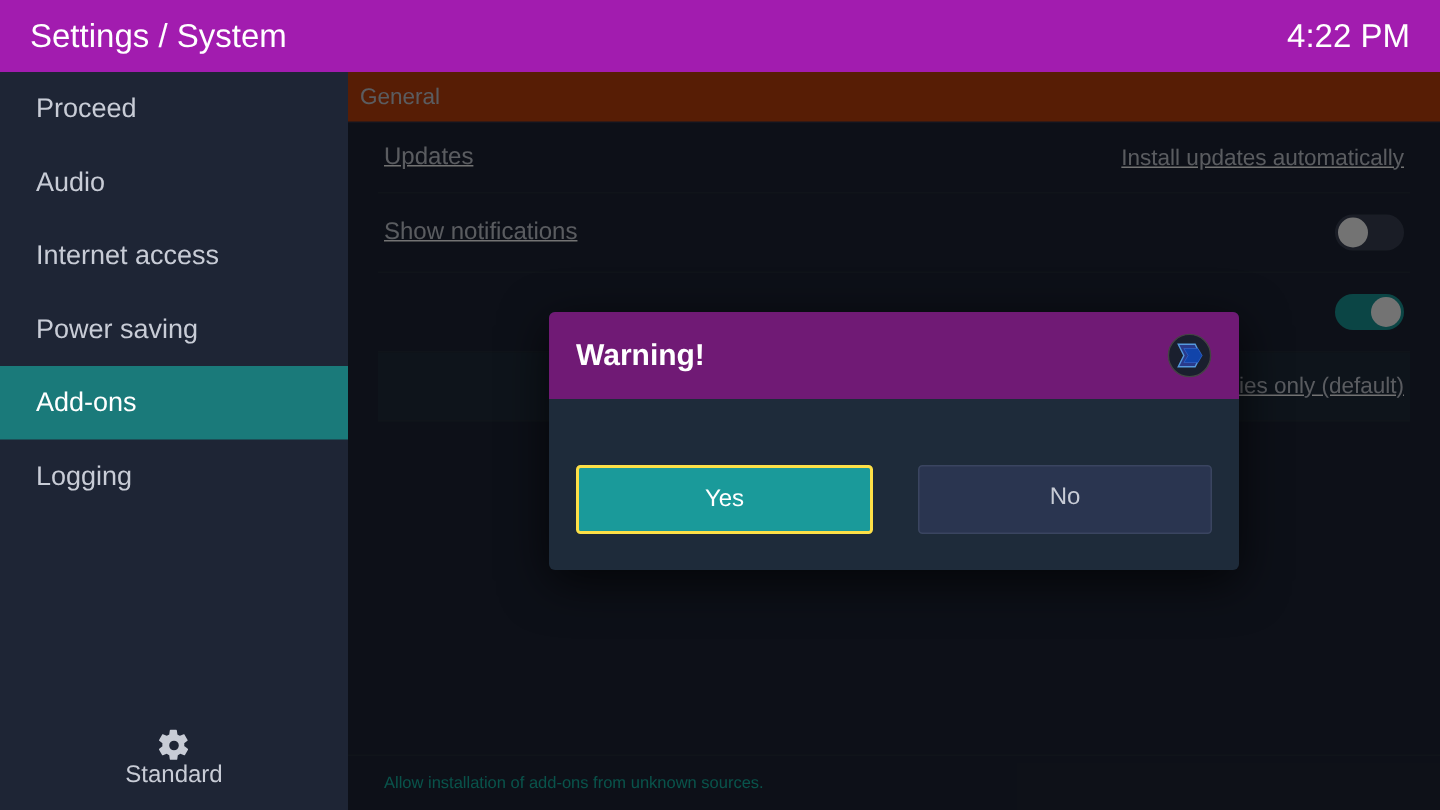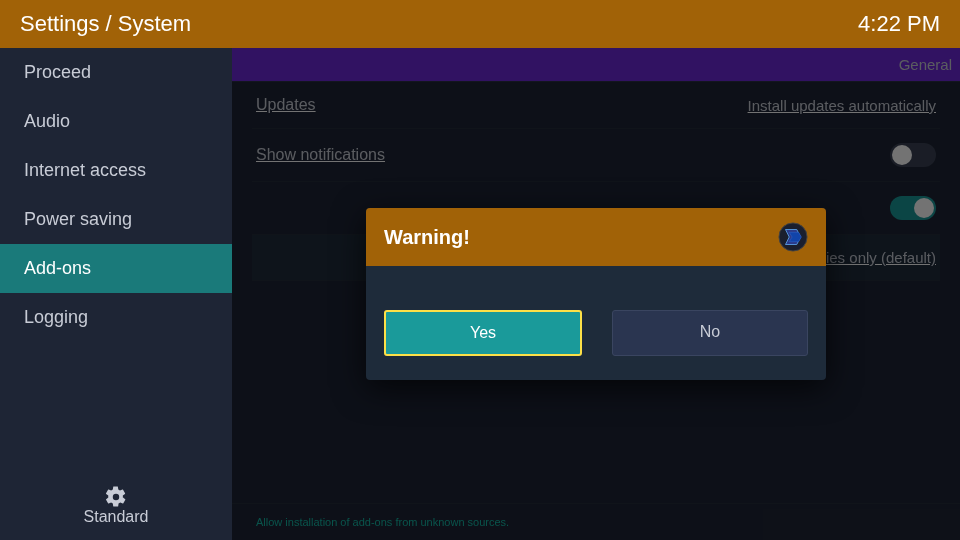--- a/index.html
+++ b/index.html
@@ -14,21 +14,21 @@
       display: flex;
       flex-direction: column;
     }
 
     
     .header {
       display: flex;
       justify-content: space-between;
       align-items: center;
       padding: 8px 20px;
-      background: #a16207;
+      background: #a21caf;
       min-height: 48px;
     }
 
     .header-title {
       font-size: 22px;
       font-weight: 300;
       color: #ffffff;
     }
 
     .header-time {
@@ -87,25 +87,25 @@
     .content-area {
       flex: 1;
       background: #1e2535;
       position: relative;
       display: flex;
       flex-direction: column;
     }
 
     
     .section-tab {
-      text-align: right;
+      text-align: left;
       padding: 8px;
       font-size: 15px;
       color: #c8ccd6;
-      background: #6d28d9;
+      background: #c2410c;
       border-bottom: 1px solid #2a3045;
     }
 
     
     .settings-list {
       flex: 1;
       padding: 0 20px;
     }
 
     .settings-row {
@@ -188,21 +188,21 @@
     
     .dialog {
       background: #1e2b3a;
       width: 460px;
       border-radius: 4px;
       overflow: hidden;
       box-shadow: 0 8px 32px rgba(0,0,0,0.7);
     }
 
     .dialog-header {
-      background: #a16207;
+      background: #701a75;
       padding: 14px 18px;
       display: flex;
       justify-content: space-between;
       align-items: center;
     }
 
     .dialog-title {
       font-size: 20px;
       font-weight: bold;
       color: #ffffff;

